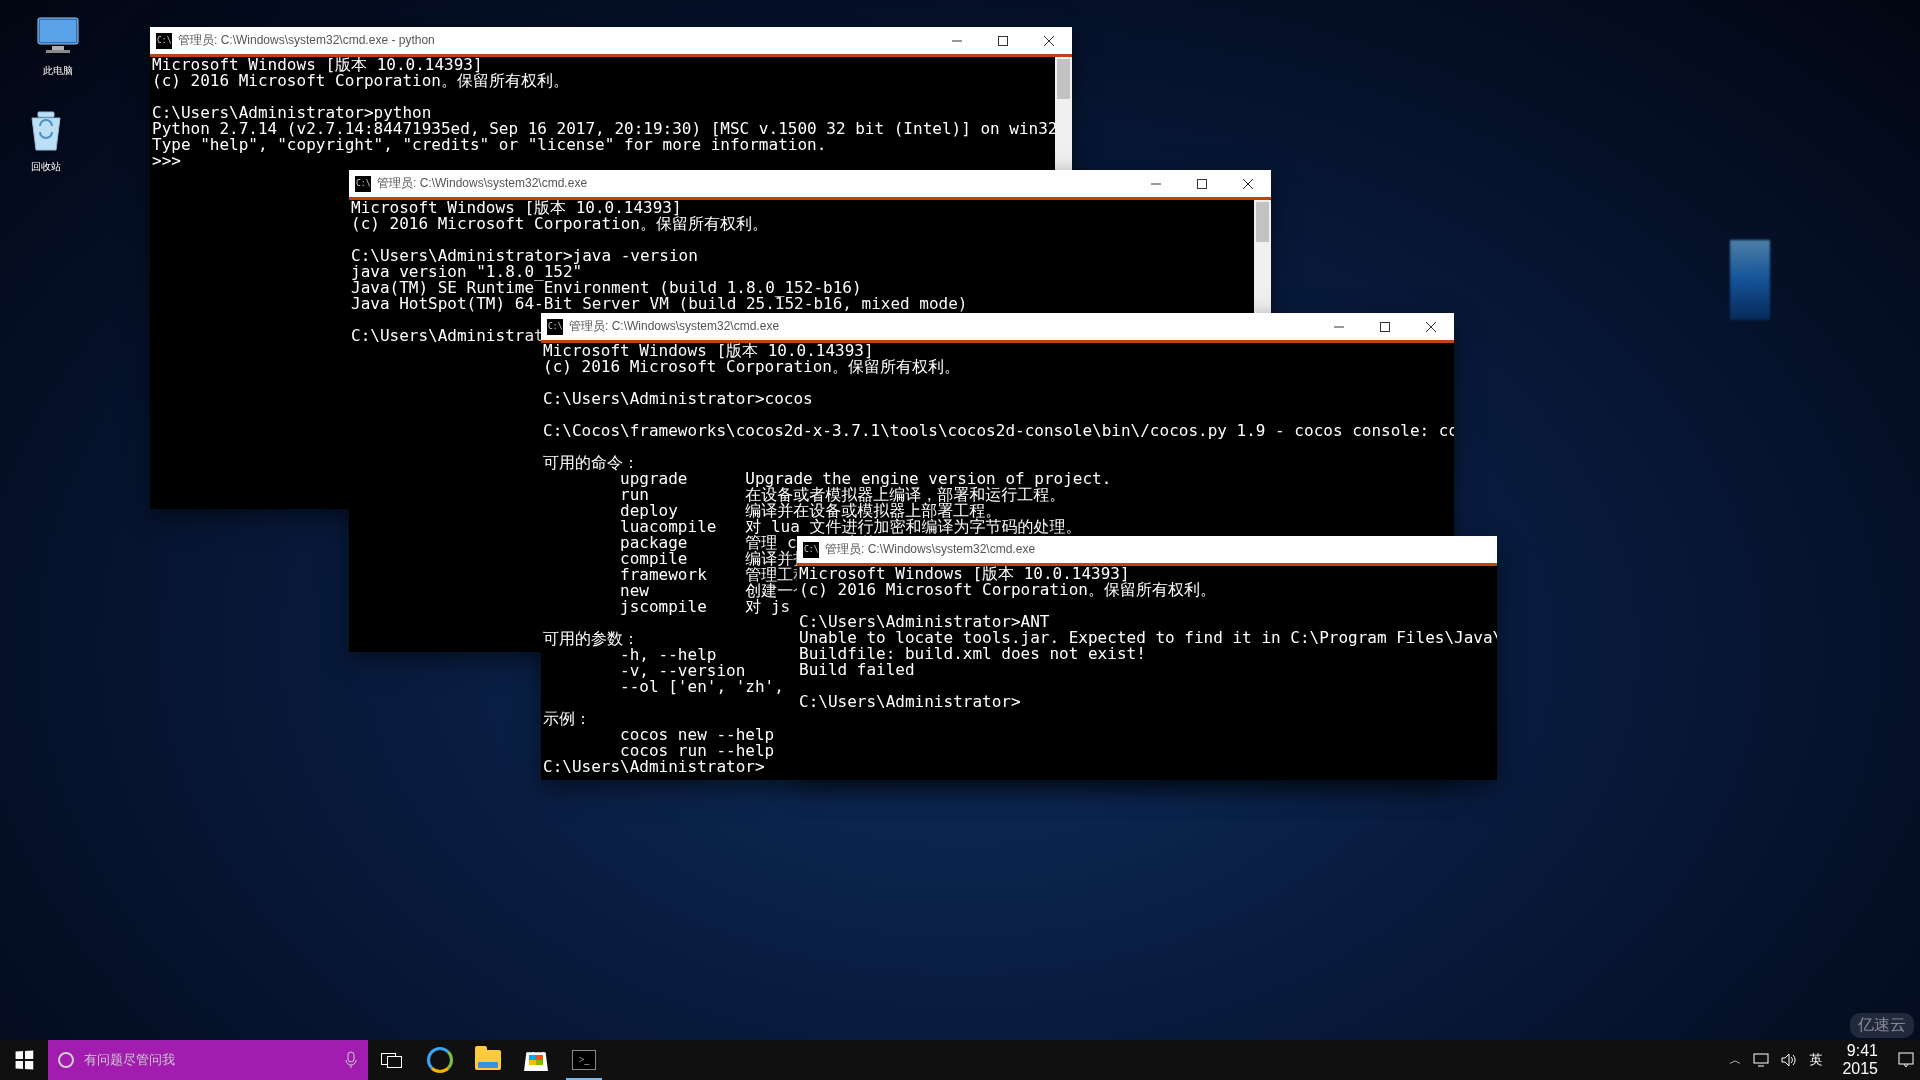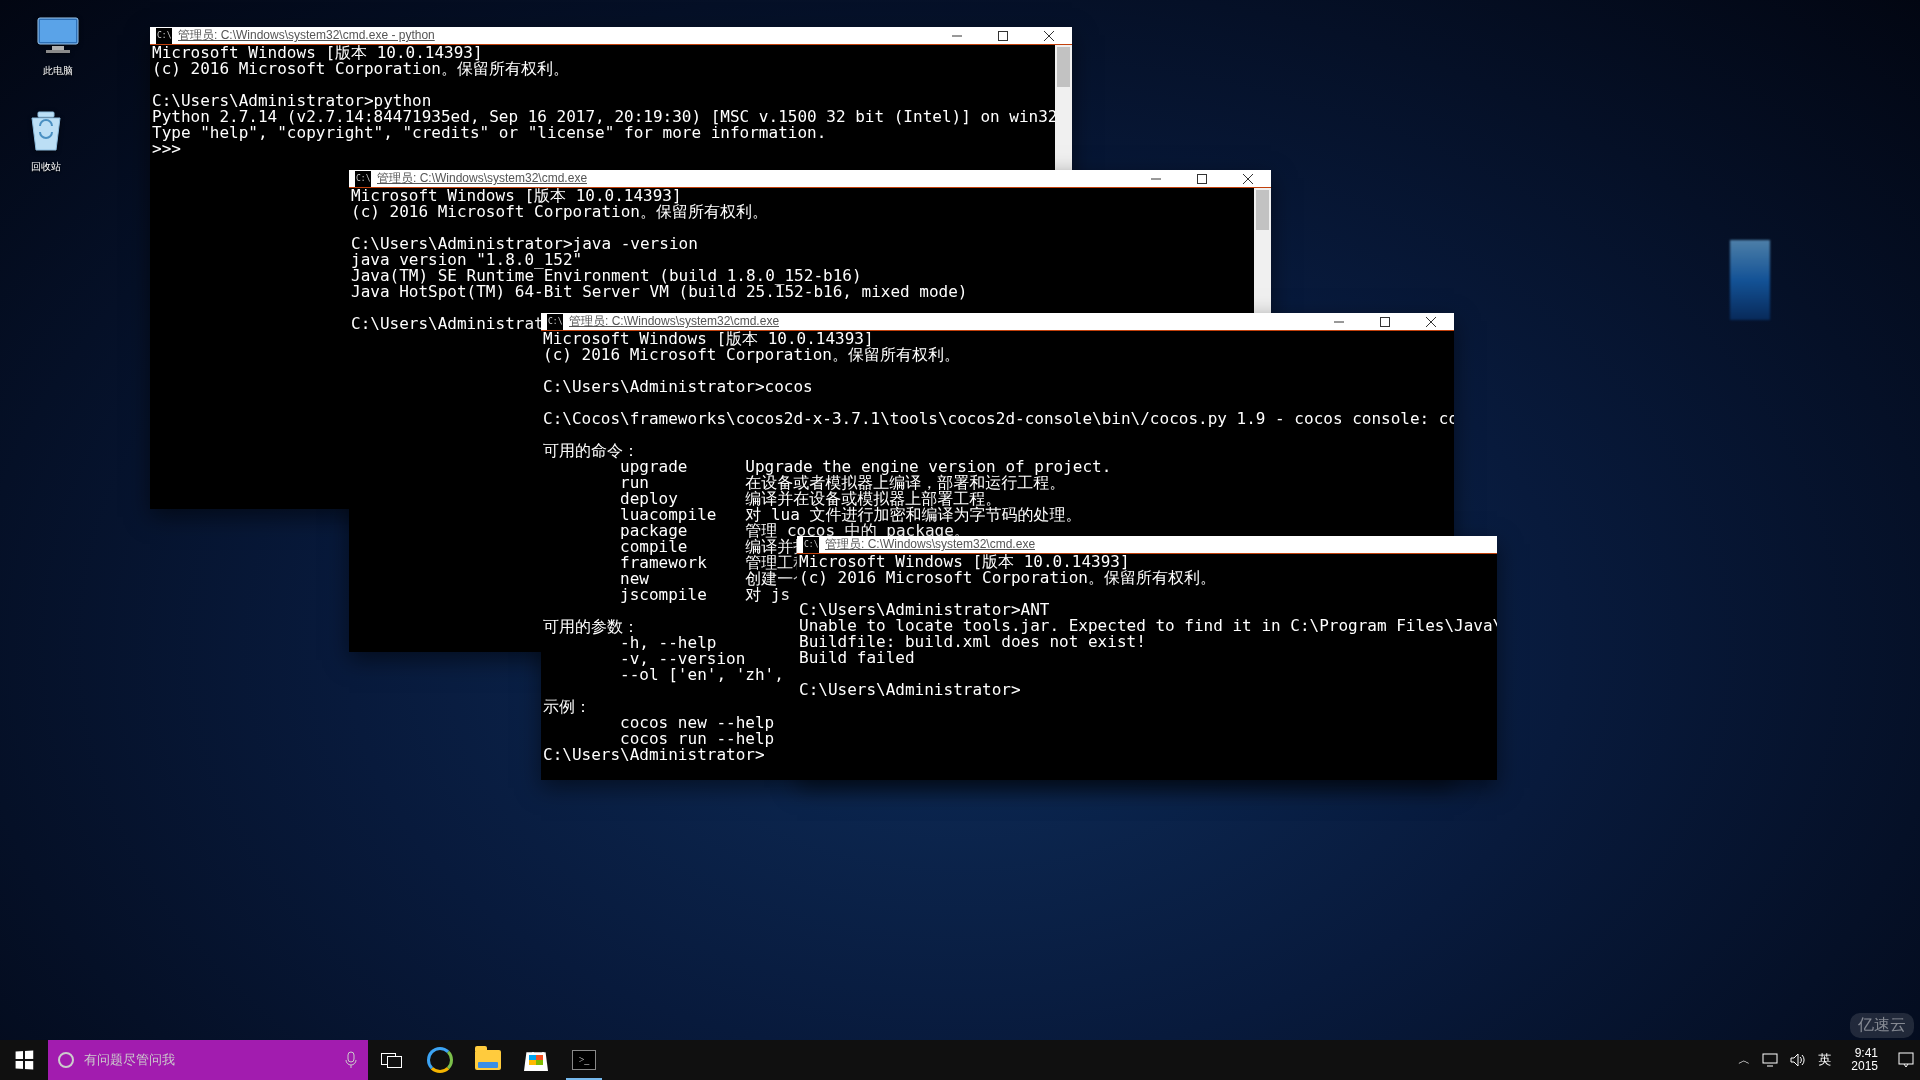--- a/index.html
+++ b/index.html
@@ -8,21 +8,21 @@
 
   
   .desktop-icon { position: absolute; width: 80px; color: #fff; text-align: center; font-size: 10px; cursor: pointer; }
   .desktop-icon .glyph { width: 48px; height: 48px; margin: 0 auto 4px; display:flex; align-items:center; justify-content:center; }
   .desktop-icon .label { text-shadow: 0 1px 2px #000; }
 
   .pc-glyph svg, .recycle-glyph svg { filter: drop-shadow(0 1px 2px rgba(0,0,0,.5)); }
 
   
   .cmd-window { position: absolute; display: flex; flex-direction: column; box-shadow: 0 8px 22px rgba(0,0,0,.5); }
-  .titlebar { height: 18px; background: #fff; display: flex; align-items: center; font-size: 12px; color: #555; border-bottom:1px solid #c2410c;text-decoration:underline; }
+  .titlebar { height: 30px; background: #fff; display: flex; align-items: center; font-size: 12px; color: #555; border-bottom:3px solid #c2410c; }
   .titlebar .sysicon { width: 16px; height: 16px; margin: 0 6px; background: #000; position: relative; }
   .titlebar .sysicon::before { content:"C:\\"; color:#ccc; font: 8px/16px Consolas,monospace; position:absolute; left:1px; }
   .titlebar .title-text { flex: 0 1 auto; white-space: nowrap; overflow: hidden; }
   .titlebar .spacer { flex: 1; }
   .winbtn { width: 46px; height: 30px; display:flex; align-items:center; justify-content:center; color:#333; }
   .winbtn svg { width:10px; height:10px; }
 
   .term { flex: 1; background: #000; color: #fff; font: 16px/1.0 "Consolas","NSimSun","SimSun",monospace; white-space: pre; overflow: hidden; padding: 0 2px 2px 2px; position:relative; letter-spacing:0; }
   .term .scrollbar { position:absolute; right:0; top:0; bottom:0; width:17px; background:#f0f0f0; }
   .term .thumb { position:absolute; left:2px; right:2px; top:2px; height:40px; background:#c2c2c2; }
@@ -30,21 +30,21 @@
   .term .arrow.bottom { bottom:0; }
 
   
   .taskbar { position:absolute; left:0; right:0; bottom:0; height:40px; background:#101010; display:flex; align-items:stretch; color:#fff; font-size:13px; }
   .tb-btn { display:flex; align-items:center; justify-content:center; min-width:48px; }
   .searchbox { flex:0 0 320px; background:#a21caf; display:flex; align-items:center; padding:11px 10px; color:#ccc; gap:10px; }
   .searchbox .mic { margin-left:auto; }
   .task-icon { width:48px; display:flex; align-items:center; justify-content:center; position:relative; }
   .task-icon.active::after { content:""; position:absolute; bottom:0; left:6px; right:6px; height:2px; background:#76b9ed; }
   .tray { margin-left:auto; display:flex; align-items:center; gap:12px; padding:0 6px; font-size:12px; }
-  .tray .clock { text-align:right; line-height:1.1; padding:0 8px; font-size:12px; }
+  .tray .clock { text-align:right; line-height:1.1; padding:0 8px; font-size:16px; }
   .tray .ime { font-size:13px; }
 
   .edge-icon { width:26px; height:26px; border-radius:50%; border:3px solid #3ca4f4; border-right-color:#7cc04b; border-bottom-color:#f4b400; position:relative; }
   .folder-icon { width:26px; height:20px; background:#ffcb3d; border-radius:2px; position:relative; }
   .folder-icon::before{content:"";position:absolute;top:-4px;left:0;width:12px;height:5px;background:#ffcb3d;border-radius:2px 2px 0 0;}
   .folder-icon::after{content:"";position:absolute;bottom:2px;left:3px;right:3px;height:6px;background:#3a8ee6;border-radius:1px;}
   .store-icon { width:24px;height:22px;background:#fff;position:relative;clip-path:polygon(10% 15%,90% 15%,100% 100%,0 100%); }
   .store-icon::before{content:"";position:absolute;top:-2px;left:8px;width:8px;height:6px;border:2px solid #fff;border-bottom:none;border-radius:4px 4px 0 0;}
   .store-icon::after{content:"";position:absolute;top:6px;left:5px;width:14px;height:10px;background:conic-gradient(#f25022 0 25%,#7fba00 0 50%,#ffb900 0 75%,#00a4ef 0);}
   .cmd-task { width:24px; height:20px; background:#000; border:1px solid #888; }

